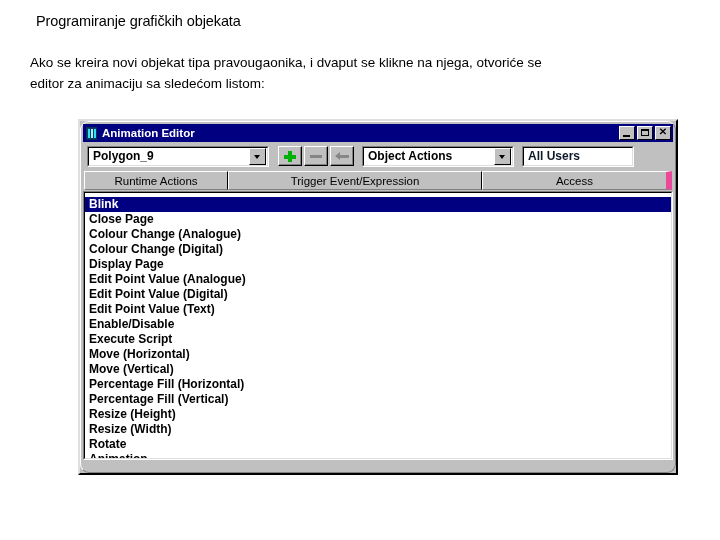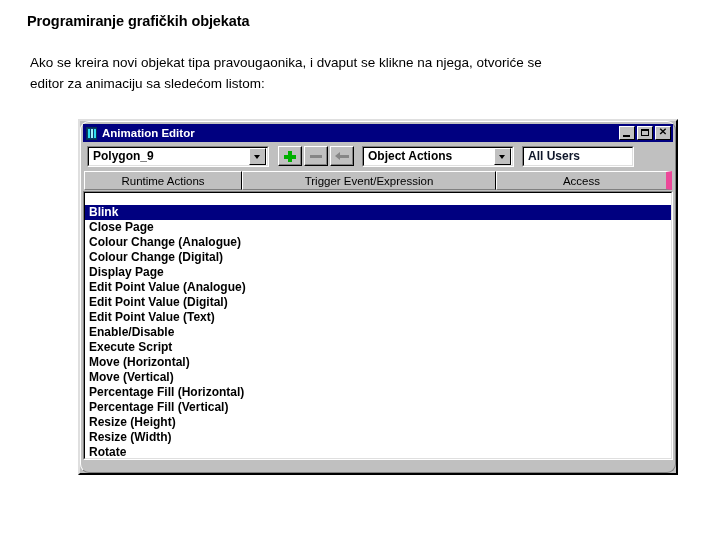--- a/index.html
+++ b/index.html
@@ -11,24 +11,24 @@
     height: 540px;
     background: #ffffff;
     font-family: "Liberation Sans", sans-serif;
     overflow: hidden;
     position: relative;
   }
 
   
   .slide-heading {
     position: absolute;
-    left: 27px;
+    left: 36px;
     top: 13px;
     font-size: 14.5px;
-    font-weight: bold;
+    font-weight: normal;
     color: #000000;
     letter-spacing: -0.1px;
     white-space: nowrap;
   }
   .slide-body {
     position: absolute;
     left: 30px;
     top: 52px;
     width: 660px;
     font-size: 13.5px;
@@ -280,21 +280,21 @@
     border-bottom: 1px solid #808080;
     box-sizing: border-box;
     font-size: 11.5px;
     color: #000000;
     display: flex;
     align-items: center;
     justify-content: center;
     white-space: nowrap;
     overflow: hidden;
   }
-  .col-h.c1 { width: 158px; }
+  .col-h.c1 { width: 144px; }
   .col-h.c2 { width: 254px; }
   .col-h.c3 { flex: 1 1 auto; border-right: 6px solid #ec4899; }
 
   
   .listwrap {
     margin-top: 1px;
     height: 269px;
     background: #ffffff;
     border-top: 1px solid #808080;
     border-left: 1px solid #808080;
@@ -306,21 +306,21 @@
   .list {
     position: absolute;
     left: 0; top: 0; right: 0; bottom: 0;
     border-top: 1px solid #000000;
     border-left: 1px solid #000000;
     border-right: 1px solid #dfdfdf;
     border-bottom: 1px solid #dfdfdf;
     box-sizing: border-box;
     background: #ffffff;
     overflow: hidden;
-    padding-top: 12px;
+    padding-top: 4px;
   }
   .litem {
     height: 15px;
     line-height: 15px;
     font-size: 12px;
     font-weight: bold;
     color: #000000;
     padding-left: 4px;
     white-space: nowrap;
   }

